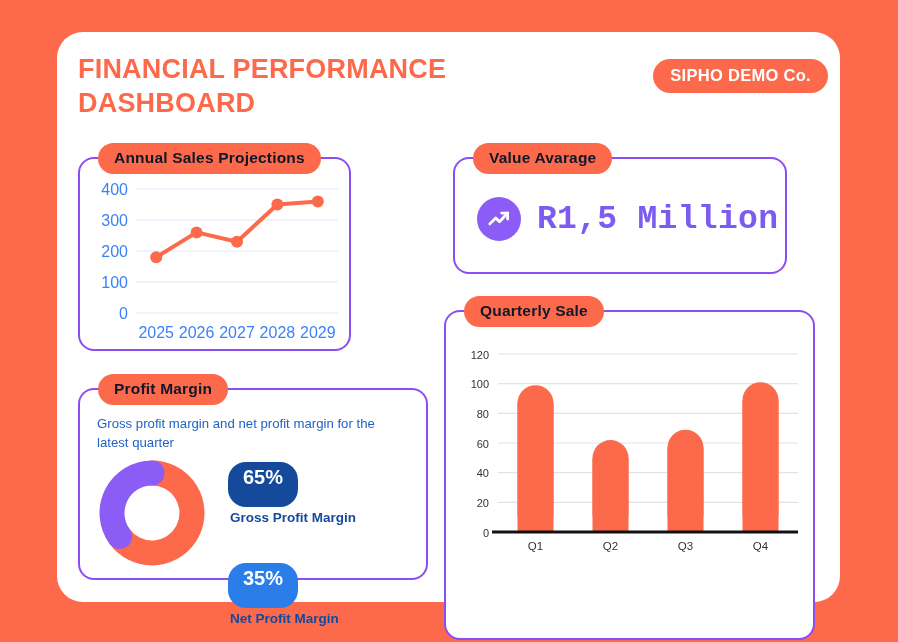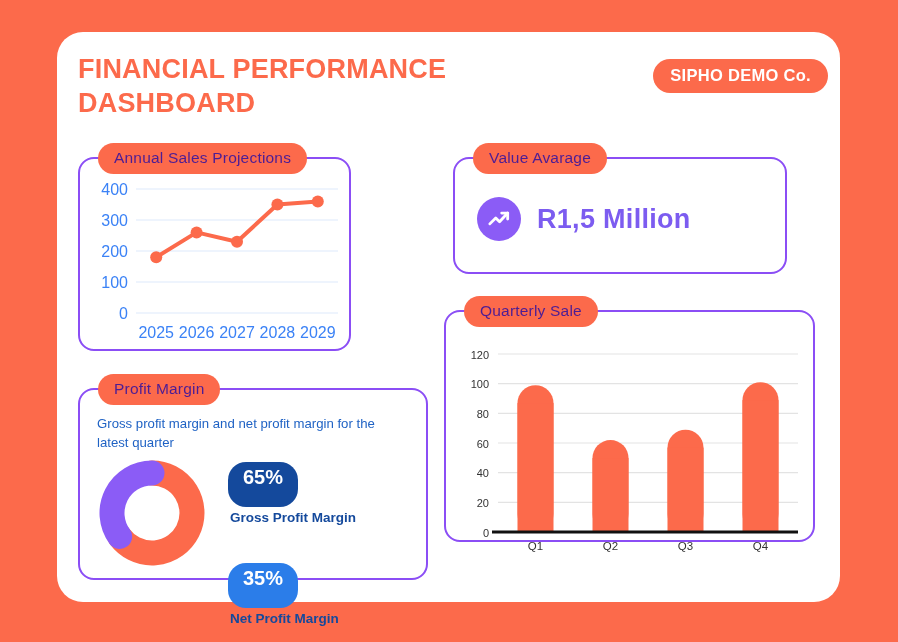--- a/index.html
+++ b/index.html
@@ -59,32 +59,32 @@
     background: #ffffff;
     border: 2.5px solid #8b4ef5;
     border-radius: 16px;
     box-sizing: border-box;
   }
   .card-pill {
     position: absolute;
     top: -16px;
     left: 18px;
     background: #fc6a4b;
-    color: #4c1d95;
+    color: #0f172a;
     font-size: 15.5px;
-    font-weight: normal;
+    font-weight: bold;
     padding: 6px 16px 7px 16px;
     border-radius: 17px;
     white-space: nowrap;
     letter-spacing: 0.2px;
   }
   #card-sales   { left: 78px;  top: 157px; width: 273px; height: 194px; }
   #card-value   { left: 453px; top: 157px; width: 334px; height: 117px; }
   #card-profit  { left: 78px;  top: 388px; width: 350px; height: 192px; }
-  #card-quarter { left: 444px; top: 310px; width: 371px; height: 232px; }
+  #card-quarter { left: 444px; top: 310px; width: 371px; height: 330px; }
 
   
   .chart-svg { display: block; }
   .sales-body { position: absolute; left: 0; top: 12px; }
 
   
   .value-row {
     position: absolute;
     left: 22px;
     top: 38px;
@@ -94,24 +94,25 @@
   }
   .value-icon {
     width: 44px; height: 44px;
     border-radius: 50%;
     background: #8b5cf6;
     display: flex;
     align-items: center;
     justify-content: center;
   }
   .value-text {
-    font-size: 27px;
+    font-size: 33px;
     font-weight: bold;
     color: #7c5cf0;
     letter-spacing: 0.3px;
+    font-family: Liberation Mono, monospace;
   }
   
   .profit-desc {
     position: absolute;
     left: 17px;
     top: 24px;
     width: 300px;
     font-size: 13.2px;
     line-height: 19px;
     color: #1f62c4;

